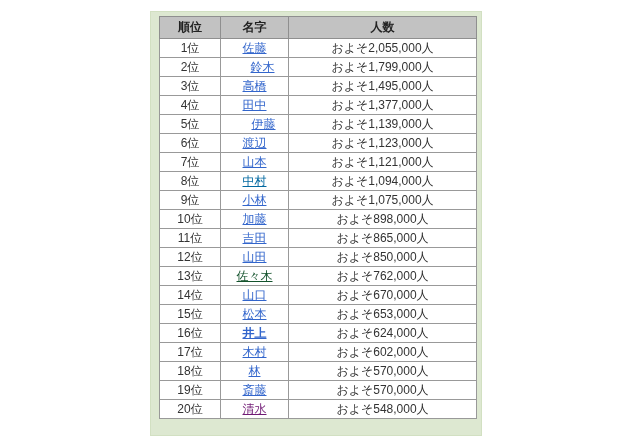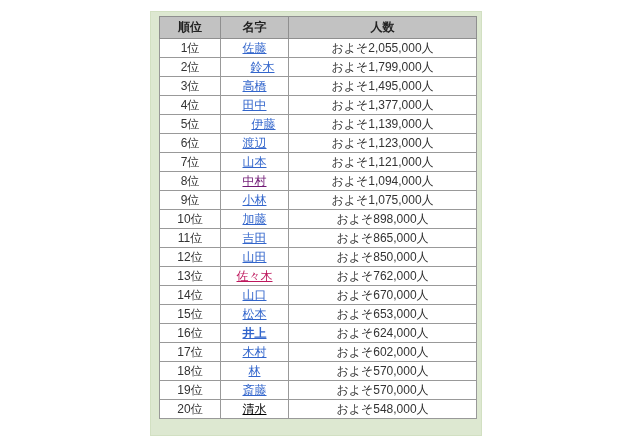--- a/index.html
+++ b/index.html
@@ -109,21 +109,21 @@
   </tr>
 
   <tr>
     <td class="rank-cell">7位</td>
     <td class="name-cell"><a href="#" style="color: rgb(51, 102, 204);">山本</a></td>
     <td class="count-cell">およそ1,121,000人</td>
   </tr>
 
   <tr>
     <td class="rank-cell">8位</td>
-    <td class="name-cell"><a href="#" style="color: #701a75;">中村</a></td>
+    <td class="name-cell"><a href="#" style="color: #0369a1;">中村</a></td>
     <td class="count-cell">およそ1,094,000人</td>
   </tr>
 
   <tr>
     <td class="rank-cell">9位</td>
     <td class="name-cell"><a href="#" style="color: rgb(51, 102, 204);">小林</a></td>
     <td class="count-cell">およそ1,075,000人</td>
   </tr>
 
   <tr>
@@ -139,21 +139,21 @@
   </tr>
 
   <tr>
     <td class="rank-cell">12位</td>
     <td class="name-cell"><a href="#" style="color: rgb(51, 102, 204);">山田</a></td>
     <td class="count-cell">およそ850,000人</td>
   </tr>
 
   <tr>
     <td class="rank-cell">13位</td>
-    <td class="name-cell"><a href="#" style="color: #be185d;">佐々木</a></td>
+    <td class="name-cell"><a href="#" style="color: #14532d;">佐々木</a></td>
     <td class="count-cell">およそ762,000人</td>
   </tr>
 
   <tr>
     <td class="rank-cell">14位</td>
     <td class="name-cell"><a href="#" style="color: rgb(51, 102, 204);">山口</a></td>
     <td class="count-cell">およそ670,000人</td>
   </tr>
 
   <tr>
@@ -181,18 +181,18 @@
   </tr>
 
   <tr>
     <td class="rank-cell">19位</td>
     <td class="name-cell"><a href="#" style="color: rgb(51, 102, 204);">斎藤</a></td>
     <td class="count-cell">およそ570,000人</td>
   </tr>
 
   <tr>
     <td class="rank-cell">20位</td>
-    <td class="name-cell"><a href="#" style="color: #000000;">清水</a></td>
+    <td class="name-cell"><a href="#" style="color: #701a75;">清水</a></td>
     <td class="count-cell">およそ548,000人</td>
   </tr>
 </tbody>
   </table>
 </div>
 
 </body></html>

